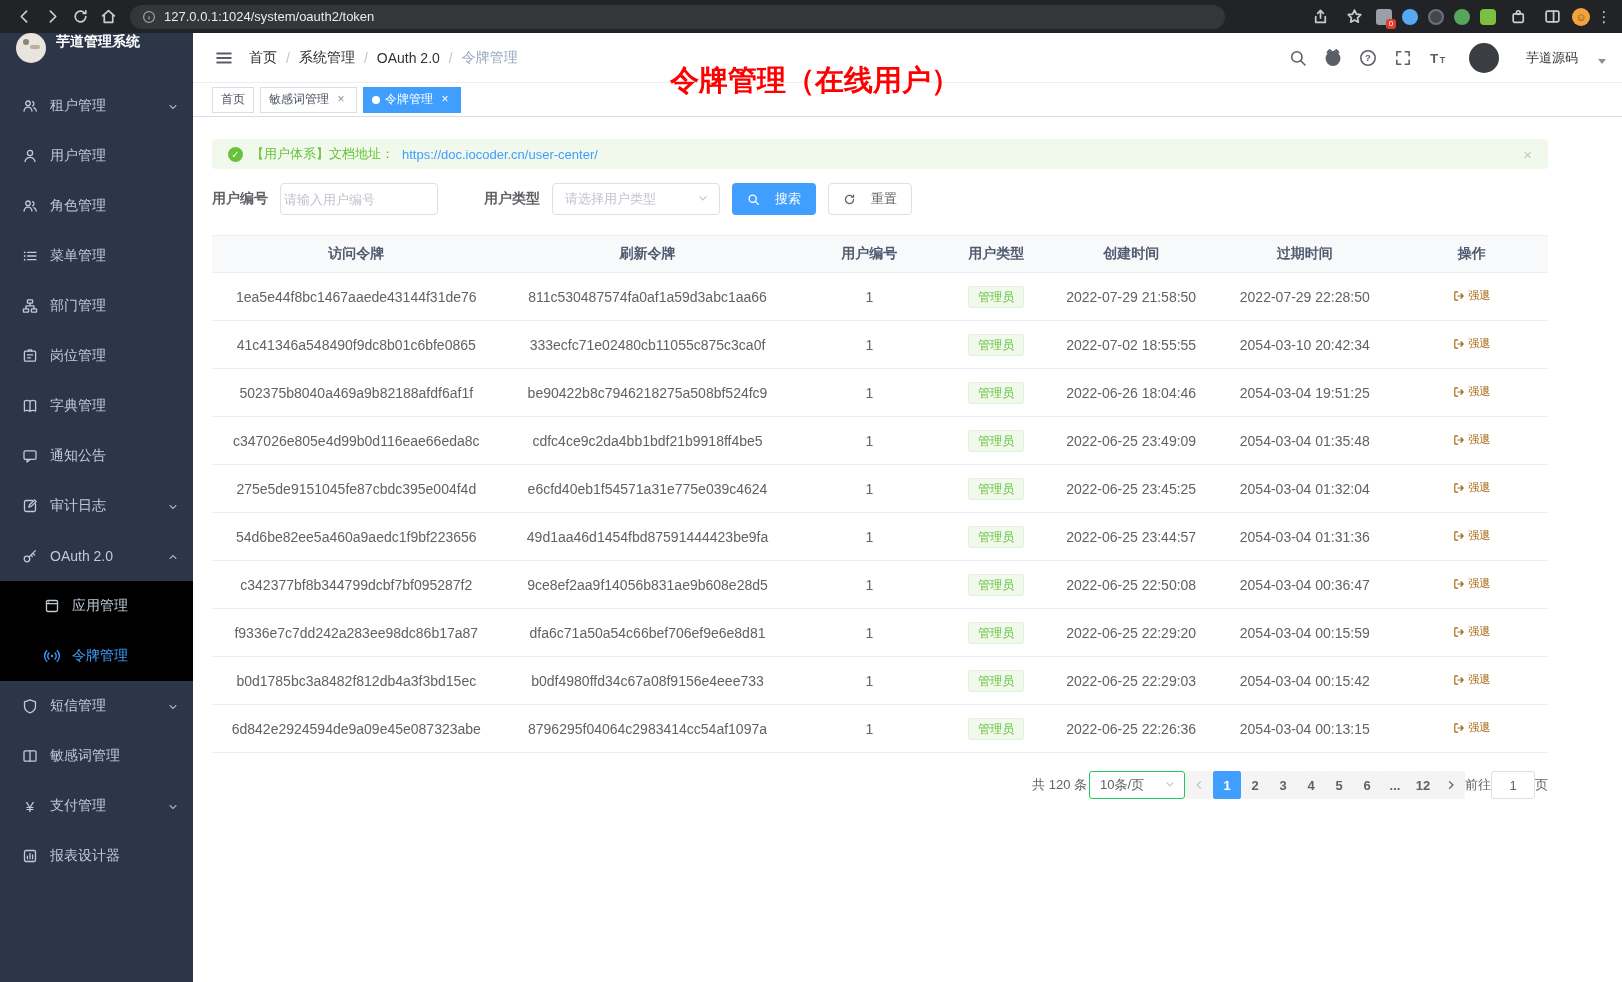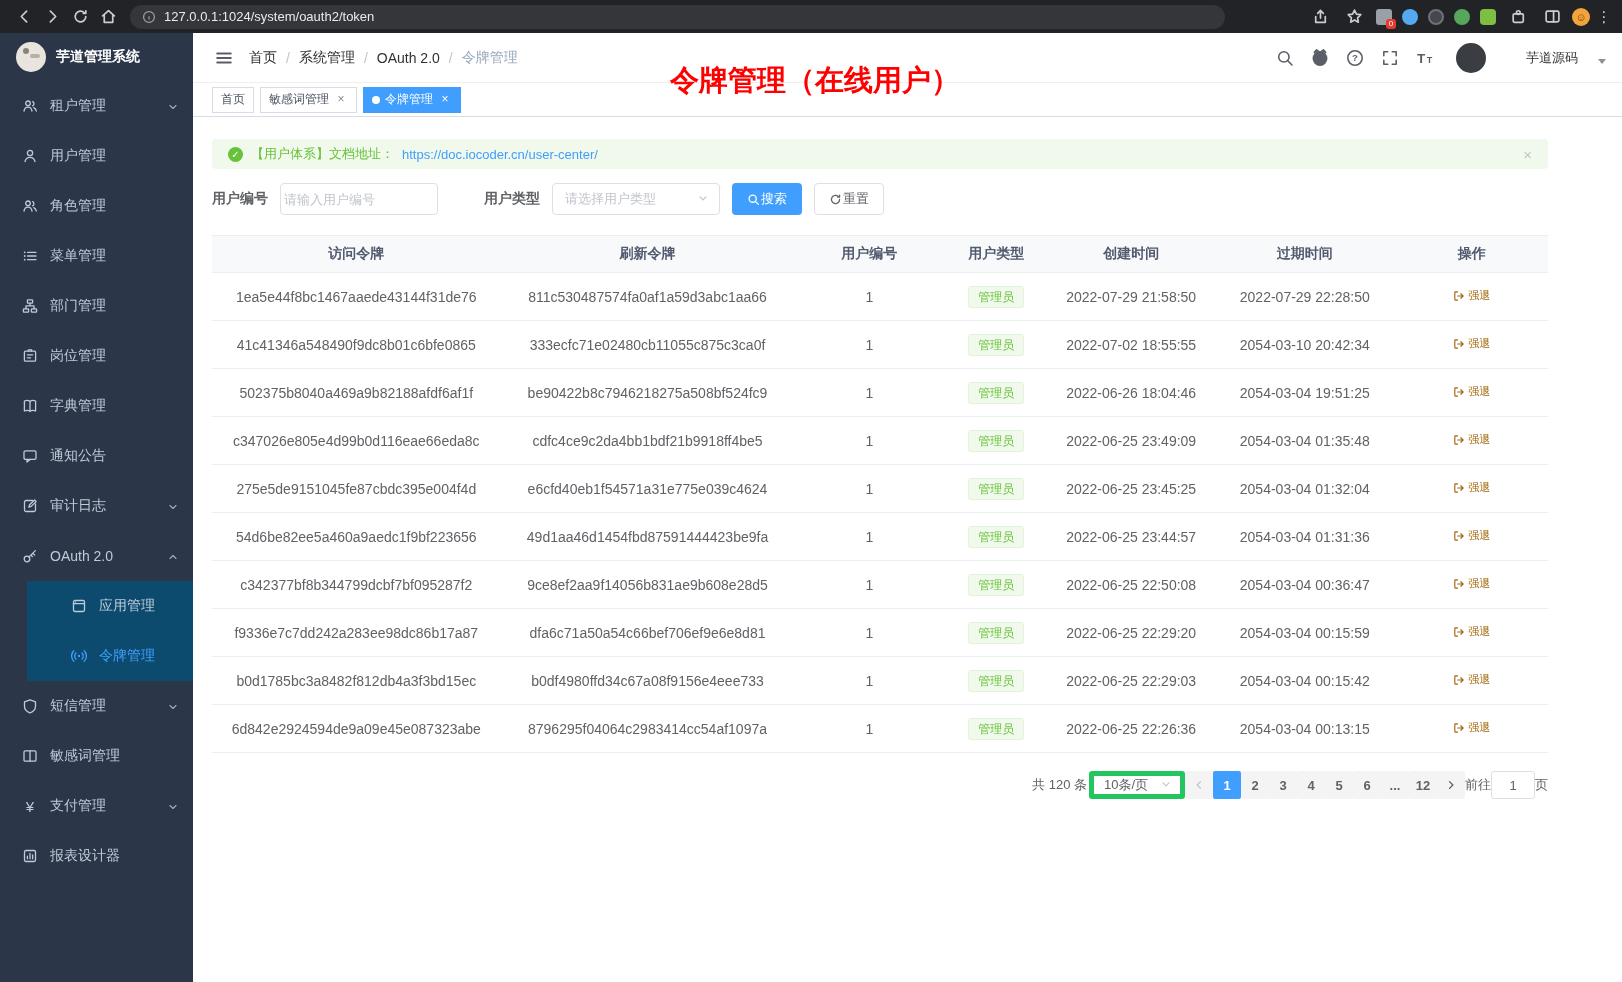--- a/index.html
+++ b/index.html
@@ -20,49 +20,49 @@
   .ext-badge { position:absolute; right:-2px; bottom:-2px; background:#e33b2e; color:#fff; font-size:8px; line-height:10px; min-width:10px; text-align:center; border-radius:3px; padding:0 1px; }
   .bb-avatar { width:18px; height:18px; border-radius:50%; background:#f2a33c; display:flex; align-items:center; justify-content:center; color:#7a4a00; font-size:11px; }
   .kebab { color:#c9cdd2; font-size:15px; letter-spacing:0; width:16px; text-align:center; }
 
   
   .app { display:flex; height:949px; }
   .sidebar { width:193px; background:#2b3649; height:100%; flex:none; overflow:hidden; }
   .main { flex:1; position:relative; background:#fff; display:flex; flex-direction:column; }
 
   
-  .logo-row { height:48px; display:flex; align-items:center; padding-left:16px; gap:10px; }
+  .logo-row { height:48px; display:flex; align-items:flex-start; padding-left:16px; gap:10px; }
   .logo-img { width:30px; height:30px; border-radius:50%; background:#e9e4de; position:relative; flex:none; }
   .logo-img::before { content:""; position:absolute; left:7px; top:6px; width:6px; height:6px; border-radius:50%; background:#8a8378; }
   .logo-img::after { content:""; position:absolute; right:6px; top:12px; width:10px; height:4px; border-radius:2px; background:#b7afa3; }
   .logo-title { color:#fff; font-size:14px; font-weight:bold; white-space:nowrap; }
   .menu-item { height:50px; display:flex; align-items:center; padding:0 14px 0 22px; color:#bfcbd9; font-size:14px; cursor:pointer; }
   .menu-item .mi { width:16px; height:16px; margin-right:12px; flex:none; }
   .menu-item .mi svg, .mi svg { width:16px; height:16px; stroke:currentColor; fill:none; stroke-width:1.3; stroke-linecap:round; stroke-linejoin:round; }
   .mi-yen { font-size:15px; width:16px; margin-right:12px; text-align:center; }
   .mi-label { flex:1; white-space:nowrap; }
   .mi-arrow { width:12px; height:12px; flex:none; opacity:.8; }
   .mi-arrow svg { width:12px; height:12px; stroke:currentColor; fill:none; stroke-width:1.5; stroke-linecap:round; stroke-linejoin:round; }
-  .submenu { background:#0c4a6e;margin-left:27px; }
+  .submenu { background:#000000; }
   .submenu .menu-item { padding-left:44px; }
   .menu-item.active { color:#409eff; }
 
   
   .navbar { height:50px; display:flex; align-items:center; padding:0 16px 0 14px; border-bottom:1px solid #f0f0f0; background:#fff; }
   .hamburger { width:34px; height:34px; display:flex; align-items:center; justify-content:center; cursor:pointer; }
   .hamburger svg { width:18px; height:18px; stroke:#5a5e66; stroke-width:1.8; stroke-linecap:round; }
   .breadcrumb { display:flex; align-items:center; gap:9px; margin-left:8px; font-size:14px; }
   .bc-item { color:#303133; cursor:pointer; }
   .bc-sep { color:#c0c4cc; }
   .bc-current { color:#97a8be; }
   .nav-right { margin-left:auto; display:flex; align-items:center; gap:15px; }
   .nav-ic { width:20px; height:20px; display:flex; align-items:center; justify-content:center; color:#5a5e66; cursor:pointer; }
   .nav-ic svg { width:18px; height:18px; stroke:currentColor; fill:none; stroke-width:1.4; stroke-linecap:round; stroke-linejoin:round; }
   .nav-avatar { width:30px; height:30px; border-radius:50%; background:#3a3d42; margin-left:6px; flex:none; }
-  .nav-user { font-size:13px; color:#303133; margin-left:25px; }
+  .nav-user { font-size:13px; color:#303133; margin-left:12px; }
   .nav-caret { width:0; height:0; border-left:4px solid transparent; border-right:4px solid transparent; border-top:5px solid #8e9096; margin-left:5px; margin-top:8px; }
 
   .annotation { position:absolute; left:477px; top:28px; color:#ff0000; font-size:29px; font-weight:bold; z-index:40; pointer-events:none; white-space:nowrap; }
 
   
   .tabs-bar { height:34px; border-bottom:1px solid #d8dce5; box-shadow:0 1px 3px rgba(0,0,0,.06); display:flex; align-items:center; padding-left:19px; gap:6px; background:#fff; }
   .tag { height:26px; display:inline-flex; align-items:center; padding:0 8px; border:1px solid #d8dce5; background:#fff; color:#495060; font-size:12px; cursor:pointer; gap:5px; }
   .tag .tag-close { font-size:12px; color:#8a8f99; width:14px; height:14px; line-height:13px; text-align:center; border-radius:50%; }
   .tag.active { background:#409eff; border-color:#409eff; color:#fff; }
   .tag.active .tag-close { color:#fff; }
@@ -76,37 +76,37 @@
   .alert-link { color:#409eff; cursor:pointer; }
   .alert-close { margin-left:auto; color:#c0c4cc; font-size:15px; cursor:pointer; }
 
   .filter-row { margin-top:14px; display:flex; align-items:center; }
   .f-label { font-size:14px; font-weight:bold; color:#606266; margin-right:12px; }
   .f-input { width:158px; height:32px; border:1px solid #dcdfe6; border-radius:4px; padding:0 3px; font-size:13px; color:#606266; outline:none; font-family:inherit; }
   .f-input::placeholder { color:#c0c4cc; }
   .f-select { width:168px; height:32px; border:1px solid #dcdfe6; border-radius:4px; padding:0 10px 0 12px; font-size:13px; color:#c0c4cc; display:flex; align-items:center; cursor:pointer; }
   .f-select .sel-arrow { margin-left:auto; }
   .sel-arrow svg { width:12px; height:12px; stroke:#c0c4cc; fill:none; stroke-width:1.6; stroke-linecap:round; stroke-linejoin:round; } .gap46 { width:46px; } .gap12 { width:12px; }
-  .btn { height:32px; border-radius:4px; font-size:13px; display:inline-flex; align-items:center; gap:1px; padding:0 14px; cursor:pointer; border:1px solid transparent; font-family:inherit; }
+  .btn { height:32px; border-radius:4px; font-size:13px; display:inline-flex; align-items:center; gap:15px; padding:0 14px; cursor:pointer; border:1px solid transparent; font-family:inherit; }
   .btn svg { width:13px; height:13px; stroke:currentColor; fill:none; stroke-width:1.6; stroke-linecap:round; stroke-linejoin:round; }
   .btn-primary { background:#409eff; color:#fff; }
   .btn-plain { background:#fff; border-color:#dcdfe6; color:#606266; }
 
   
   table.data { width:100%; margin-top:20px; border-collapse:collapse; table-layout:fixed; }
   table.data th { height:37px; font-size:14px; font-weight:bold; color:#515a6e; background:#f8f9fb; border-bottom:1px solid #ebeef5; border-top:1px solid #ebeef5; text-align:center; }
   table.data td { height:48px; font-size:14px; color:#606266; text-align:center; border-bottom:1px solid #ebeef5; overflow:hidden; white-space:nowrap; }
   .tag-green { display:inline-block; background:#f0f9eb; border:1px solid #e1f3d8; color:#67c23a; font-size:12px; line-height:20px; padding:0 9px; border-radius:3px; }
   .act-link { color:#a16207; font-size:11px; cursor:pointer; display:inline-flex; align-items:center; gap:3px; }
   .act-link svg { width:12px; height:12px; stroke:currentColor; fill:none; stroke-width:1.5; stroke-linecap:round; stroke-linejoin:round; }
 
   
   .pager { margin-top:18px; display:flex; align-items:center; justify-content:flex-end; font-size:13px; color:#606266; }
   .pg-total { margin-right:2px; }
-  .pg-size { width:96px; height:28px; border:5px solid #22c55e; border-radius:3px; display:flex; align-items:center; padding:0 8px 0 10px; cursor:pointer; color:#606266; }
+  .pg-size { width:96px; height:28px; border:1px solid #22c55e; border-radius:3px; display:flex; align-items:center; padding:0 8px 0 10px; cursor:pointer; color:#606266; }
   .pg-size .sel-arrow { margin-left:auto; }
   .pg-box { min-width:28px; height:28px; background:#f4f4f5; border-radius:2px; display:flex; align-items:center; justify-content:center; font-weight:bold; color:#606266; cursor:pointer; padding:0 4px; }
   .pg-box.active { background:#409eff; color:#fff; }
   .pg-box.disabled { color:#c0c4cc; }
   .pg-box svg { width:12px; height:12px; stroke:currentColor; fill:none; stroke-width:1.8; stroke-linecap:round; stroke-linejoin:round; }
   .pg-goto-input { width:44px; height:28px; border:1px solid #dcdfe6; border-radius:3px; text-align:center; font-size:13px; color:#606266; outline:none; font-family:inherit; }
 </style>
 </head>
 <body>
 

